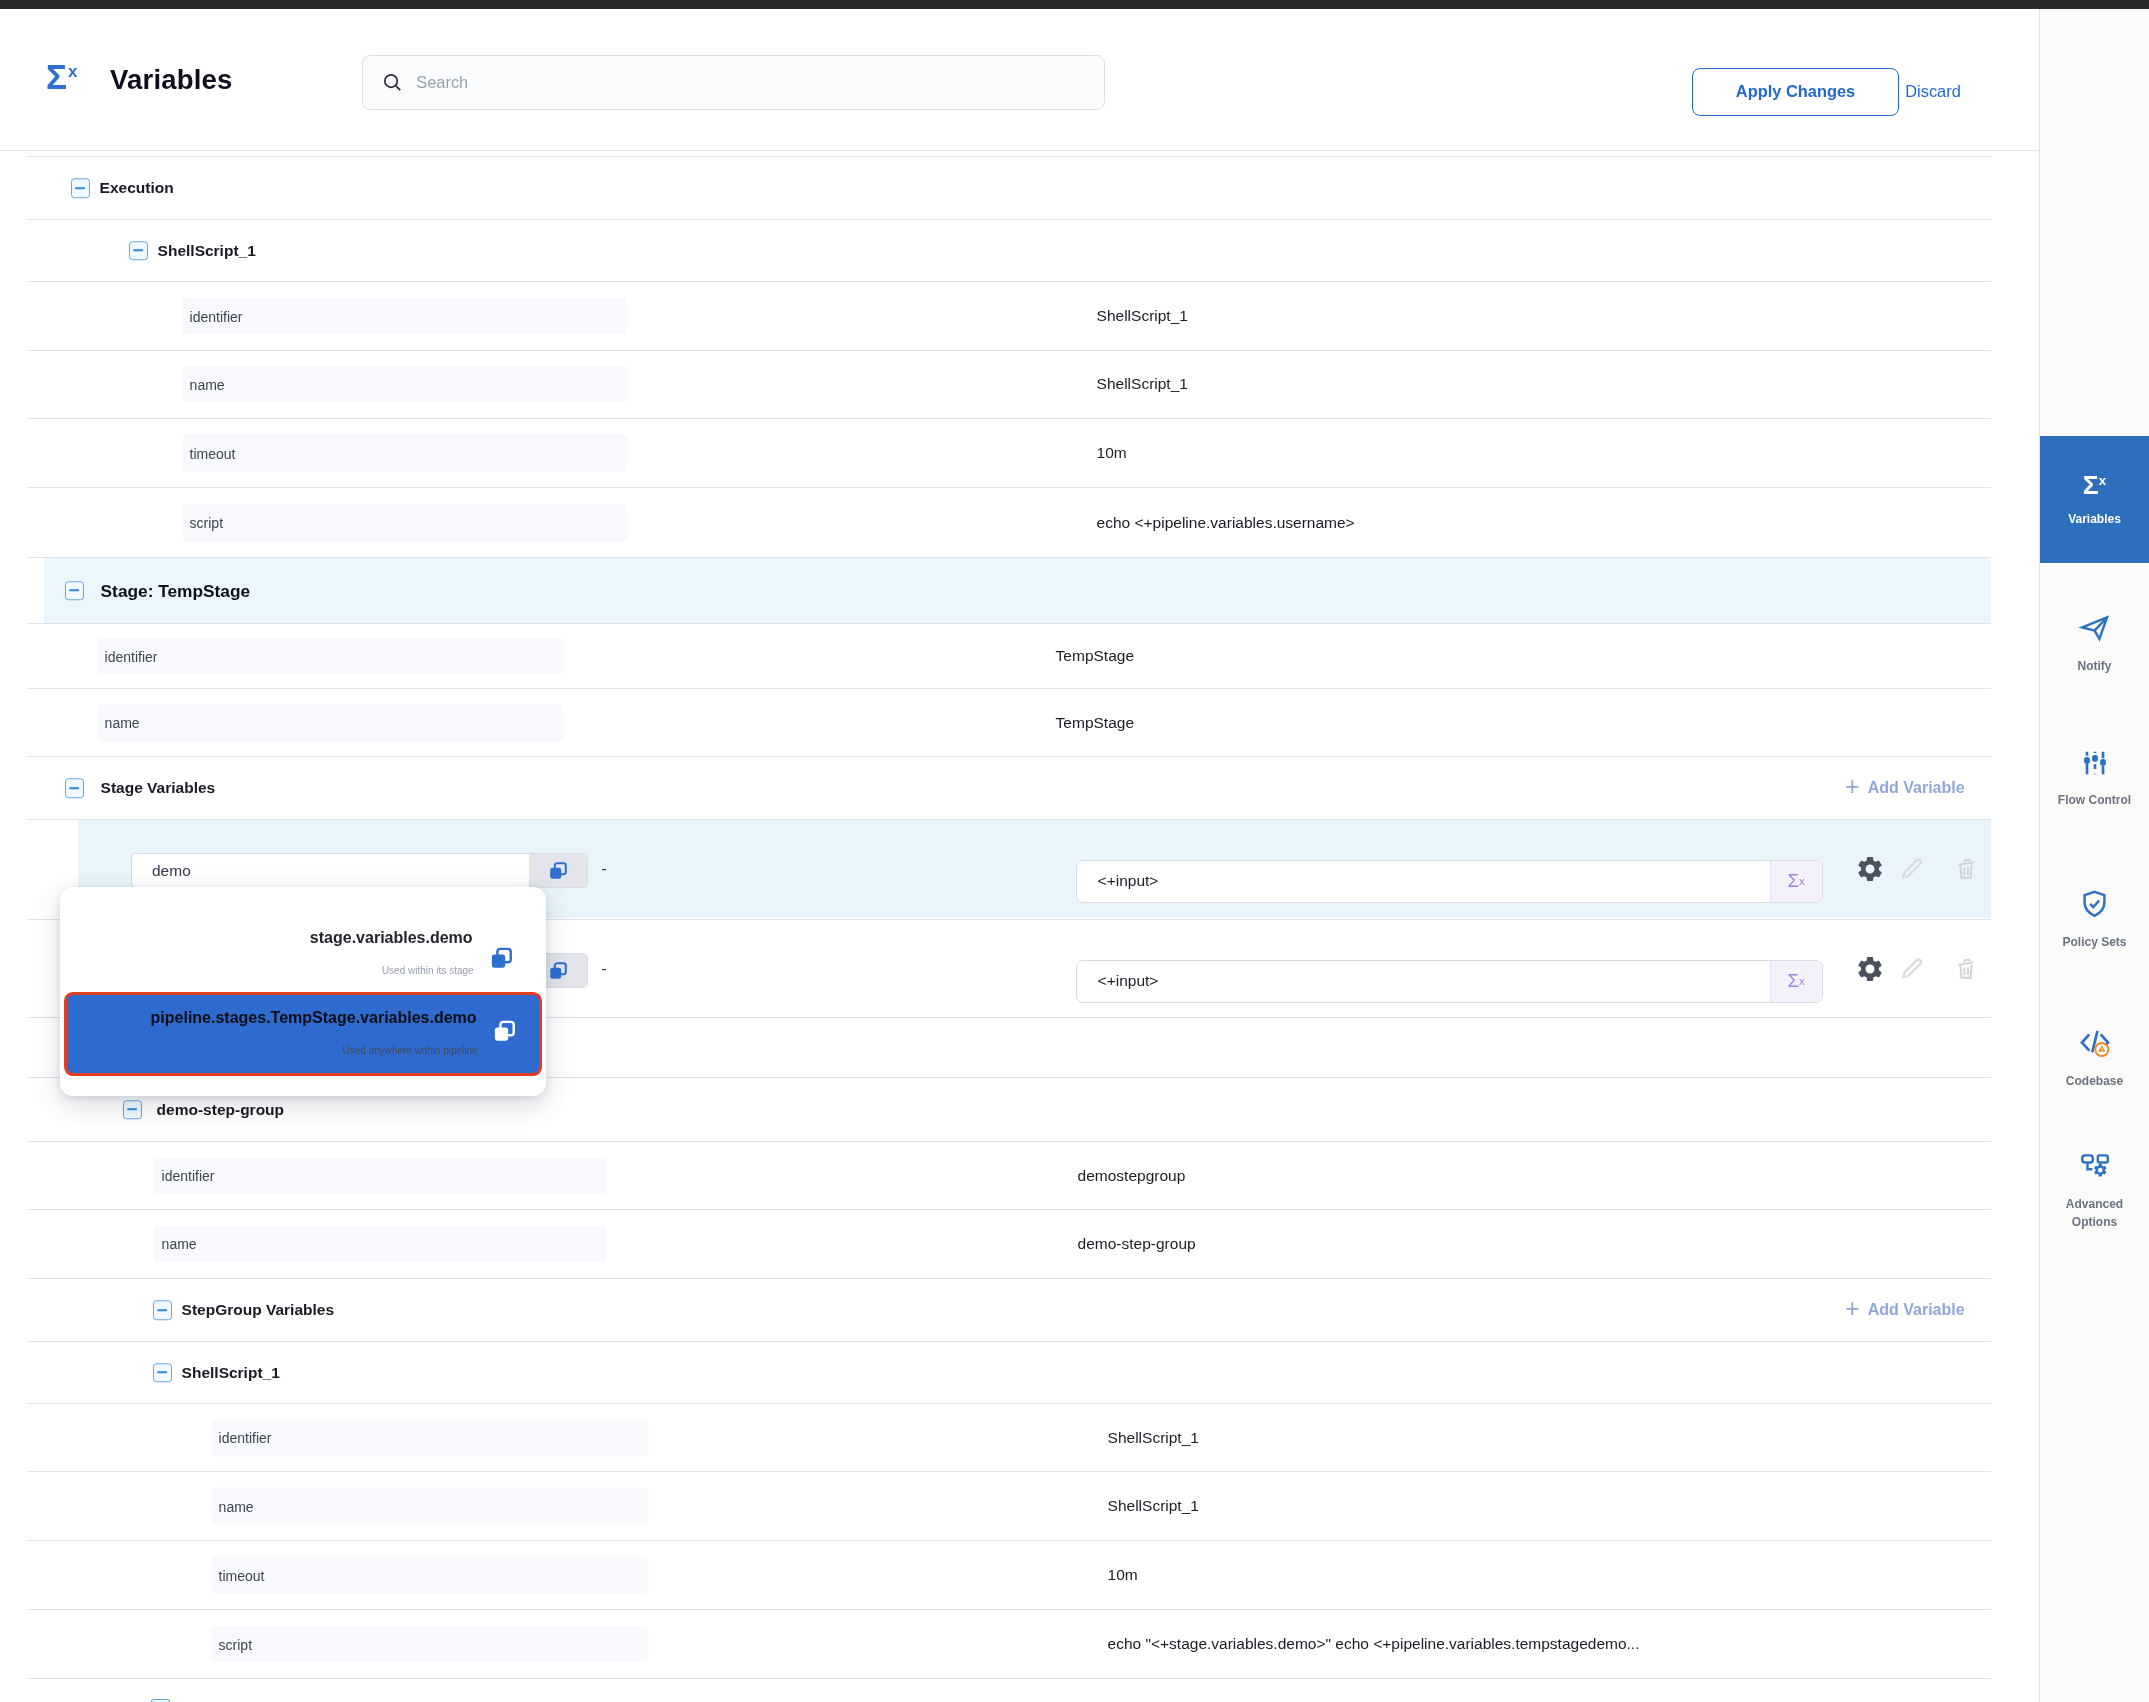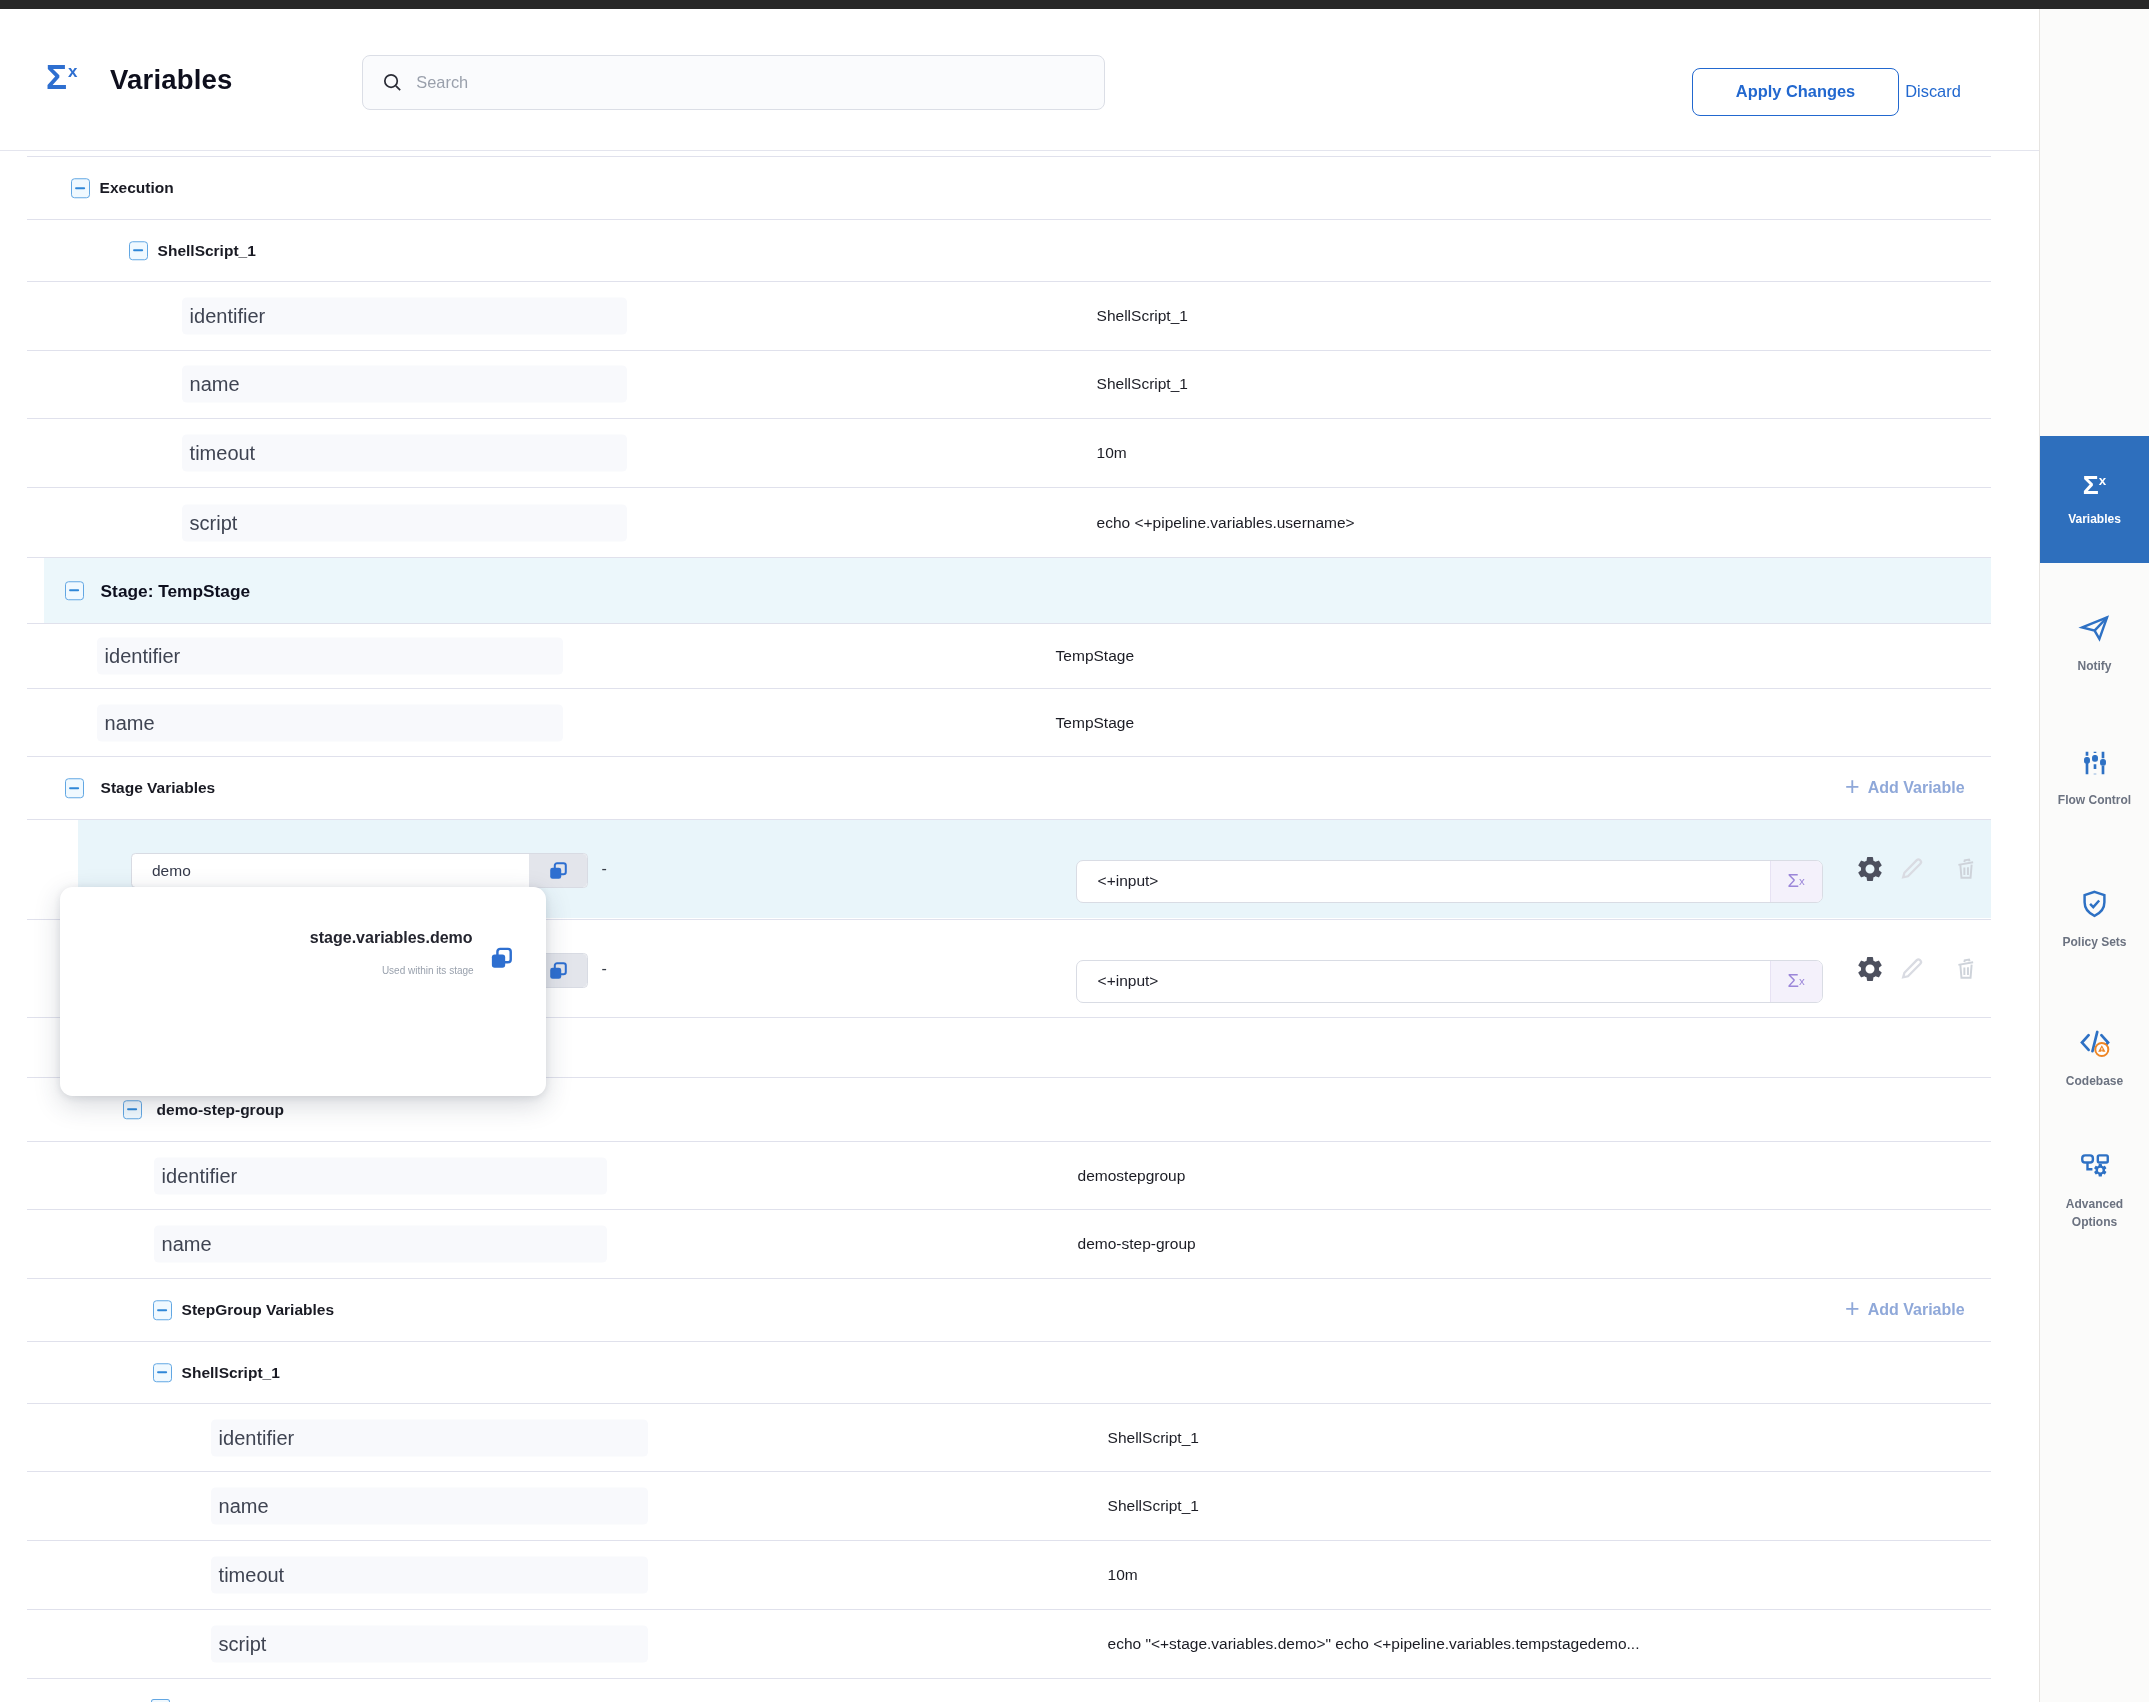--- a/index.html
+++ b/index.html
@@ -31,21 +31,21 @@
   .rowbg{position:absolute;top:0;bottom:0;right:0;}
   .tint-stage{left:17.7px;background:#ecf7fb;}
   .tint-var{left:51px;background:#e9f5fa;}
   .grp-icon{position:absolute;width:19.5px;height:19.5px;border:1.3px solid #62a7e3;border-radius:3.5px;
             background:#f0f9ff;top:50%;transform:translateY(-50%);box-sizing:border-box;cursor:pointer;}
   .grp-icon span{position:absolute;left:50%;top:50%;width:9.8px;height:2.2px;background:#2f87d8;
             transform:translate(-50%,-50%);border-radius:0.9px;}
   .grp-label{position:absolute;top:50%;transform:translateY(-50%);font-size:15.5px;font-weight:600;color:#191a23;}
   .grp-label.big{font-size:17.3px;font-weight:700;color:#0d0f1e;}
   .pill{position:absolute;top:50%;transform:translateY(-50%);height:37px;background:#f8f9fc;border-radius:4.4px;
-        display:flex;align-items:center;padding-left:8px;box-sizing:border-box;font-size:20px;color:#3f4452;}
+        display:flex;align-items:center;padding-left:8px;box-sizing:border-box;font-size:14px;color:#3f4452;}
   .val{position:absolute;top:50%;transform:translateY(-50%);font-size:15.5px;color:#1b1c24;white-space:nowrap;}
   .addvar{position:absolute;right:26px;top:50%;transform:translateY(-50%);display:flex;align-items:center;
           gap:8px;color:#8fa8d9;font-size:16px;font-weight:600;cursor:pointer;}
   .addvar .plus{font-size:25px;font-weight:400;line-height:17.7px;margin-top:-2.7px;}
   
   .vname{position:absolute;left:104px;top:33px;width:457px;height:35px;background:#fff;border:0.9px solid #d8dbe3;
          border-radius:4.4px;box-sizing:border-box;display:flex;align-items:center;font-size:15.5px;color:#34394a;}
   .vname .nm{flex:1;padding-left:20.4px;}
   .vcopy{width:58px;height:100%;background:#e3e5eb;border-radius:0 4.4px 4.4px 0;display:flex;align-items:center;
          justify-content:center;cursor:pointer;}
@@ -287,20 +287,28 @@
 
 <div class="popup" id="popup">
     <div class="opt plain">
       <div class="t">stage.variables.demo</div>
       <div class="s">Used within its stage</div>
       <div class="cp"><svg width="26.6" height="26.6" viewBox="0 0 24 24">
           <rect x="8.5" y="3.5" width="12" height="12" rx="2.5" fill="none" stroke="#2e6fd0" stroke-width="2.2"></rect>
           <rect x="3.5" y="8.5" width="12" height="12" rx="2.5" fill="#2e6fd0"></rect>
         </svg></div>
     </div>
+    <div class="opt sel">
+      <div class="t">pipeline.stages.TempStage.variables.demo</div>
+      <div class="s">Used anywhere within pipeline</div>
+      <div class="cp"><svg width="26.6" height="26.6" viewBox="0 0 24 24">
+          <rect x="8.5" y="3.5" width="12" height="12" rx="2.5" fill="none" stroke="#ffffff" stroke-width="2.2"></rect>
+          <rect x="3.5" y="8.5" width="12" height="12" rx="2.5" fill="#ffffff"></rect>
+        </svg></div>
+    </div>
   </div>
 
 <div class="sidebar" id="sidebar">
     <div class="sbitem active" style="top: 427px; height: 127px;">
       <div class="icn"><span class="sbvar"><span class="sig">Σ</span><span class="sx">x</span></span></div>
       <div class="lbl">Variables</div>
     </div>
     <div class="sbitem" style="top: 583px; height: 102px;">
       <div class="icn"><svg width="34" height="34" viewBox="0 0 24 24" fill="none" stroke="#2e71c4" stroke-width="1.7">
           <path d="M3 11.6l17.5-7.1-5.4 15.2-3.4-5.9L3 11.6z"></path>

